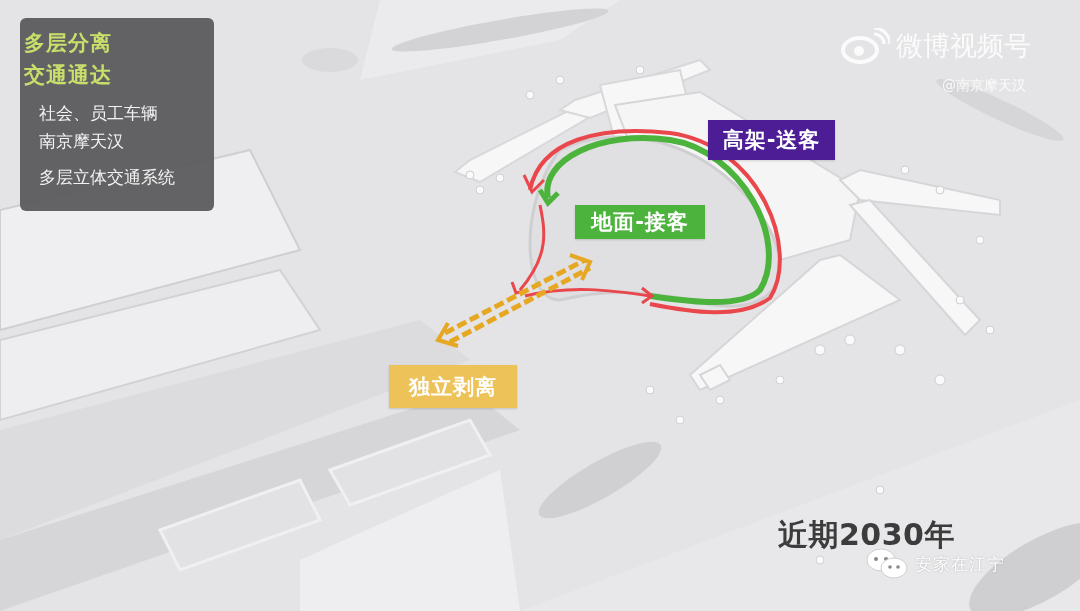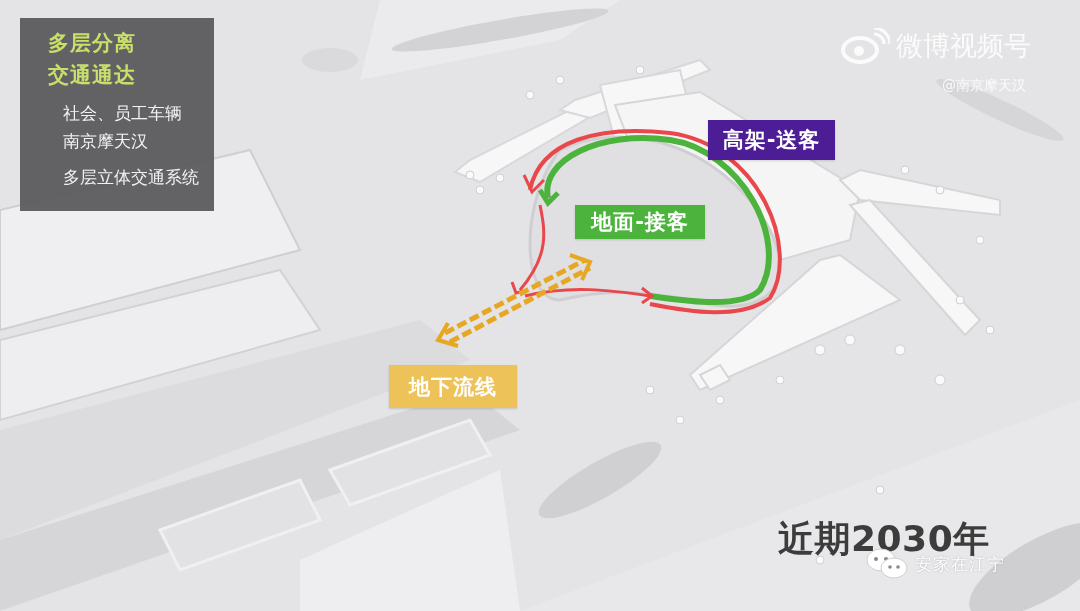--- a/index.html
+++ b/index.html
@@ -1,30 +1,30 @@
 <!DOCTYPE html>
 <html><head>
 <meta charset="utf-8">
 <style>
   html, body { margin:0; padding:0; }
   body { width:1080px; height:611px; overflow:hidden; background:#e6e6e8; font-family:"DejaVu Sans","Liberation Sans",sans-serif; }
   .stage { position:relative; width:1080px; height:611px; overflow:hidden; background:#e4e4e6; }
   svg.bg { position:absolute; left:0; top:0; }
-  .info-panel { position:absolute; left:20px; top:18px; width:194px; height:193px; background:rgba(88,88,90,0.93); border-radius:0; box-sizing:border-box; padding:9px 0 0 28px; }
+  .info-panel { position:absolute; left:20px; top:18px; width:194px; height:193px; background:rgba(88,88,90,0.93); border-radius:6px; box-sizing:border-box; padding:9px 0 0 4px; }
   .info-title { color:#c8e06a; font-weight:bold; font-size:21px; line-height:32px; letter-spacing:1px; }
   .info-line { color:#f2f2f2; font-size:17px; line-height:28px;margin-left:15px; }
   .info-gap { height:8px; }
   .label { position:absolute; color:#fff; font-weight:bold; font-size:21px; display:flex; align-items:center; justify-content:center; letter-spacing:1px; box-shadow:0 1px 2px rgba(0,0,0,0.15); }
   .label-red { left:708px; top:120px; width:127px; height:40px; background:#4c1d95; }
   .label-green { left:575px; top:205px; width:130px; height:34px; background:#4cb33d; }
   .label-yellow { left:389px; top:365px; width:128px; height:43px; background:#edc258; }
   .watermark-weibo { position:absolute; left:840px; top:28px; display:flex; align-items:center; color:rgba(255,255,255,0.85); font-size:27px; }
   .watermark-weibo .logo { width:50px; height:36px; margin-right:6px; }
   .watermark-handle { position:absolute; left:942px; top:77px; color:rgba(255,255,255,0.85); font-size:14px; }
-  .year { position:absolute; left:778px; top:515px; color:#3c3c3c; font-weight:bold; font-size:36px; letter-spacing:0.5px; }
+  .year { position:absolute; left:778px; top:515px; color:#3c3c3c; font-weight:bold; font-size:30px; letter-spacing:0.5px; }
   .wechat { position:absolute; left:865px; top:547px; display:flex; align-items:center; }
   .wechat .name { color:#fff; font-size:17px; margin-left:6px; text-shadow:0 0 2px rgba(0,0,0,0.25); letter-spacing:1px; }
 </style>
 </head>
 <body>
 
 <div class="stage">
 
   <svg class="bg" width="1080" height="611" viewBox="0 0 1080 611">
     <defs>
@@ -114,21 +114,21 @@
     <div class="info-title">交通通达</div>
     <div class="info-gap"></div>
     <div class="info-line">社会、员工车辆</div>
     <div class="info-line">南京摩天汉</div>
     <div class="info-gap"></div>
     <div class="info-line">多层立体交通系统</div>
   </div>
 
   <div class="label label-red">高架-送客</div>
   <div class="label label-green">地面-接客</div>
-  <div class="label label-yellow">地下流线</div>
+  <div class="label label-yellow">独立剥离</div>
 
   <div class="watermark-weibo">
     <svg class="logo" viewBox="0 0 50 36">
       <ellipse cx="20" cy="22" rx="17" ry="12" fill="none" stroke="rgba(255,255,255,0.85)" stroke-width="4"></ellipse>
       <circle cx="19" cy="23" r="5" fill="rgba(255,255,255,0.85)"></circle>
       <path d="M34,6 A10,10 0 0 1 44,16" fill="none" stroke="rgba(255,255,255,0.85)" stroke-width="3"></path>
       <path d="M34,0 A16,16 0 0 1 50,16" fill="none" stroke="rgba(255,255,255,0.85)" stroke-width="3"></path>
     </svg>
     <span>微博视频号</span>
   </div>

